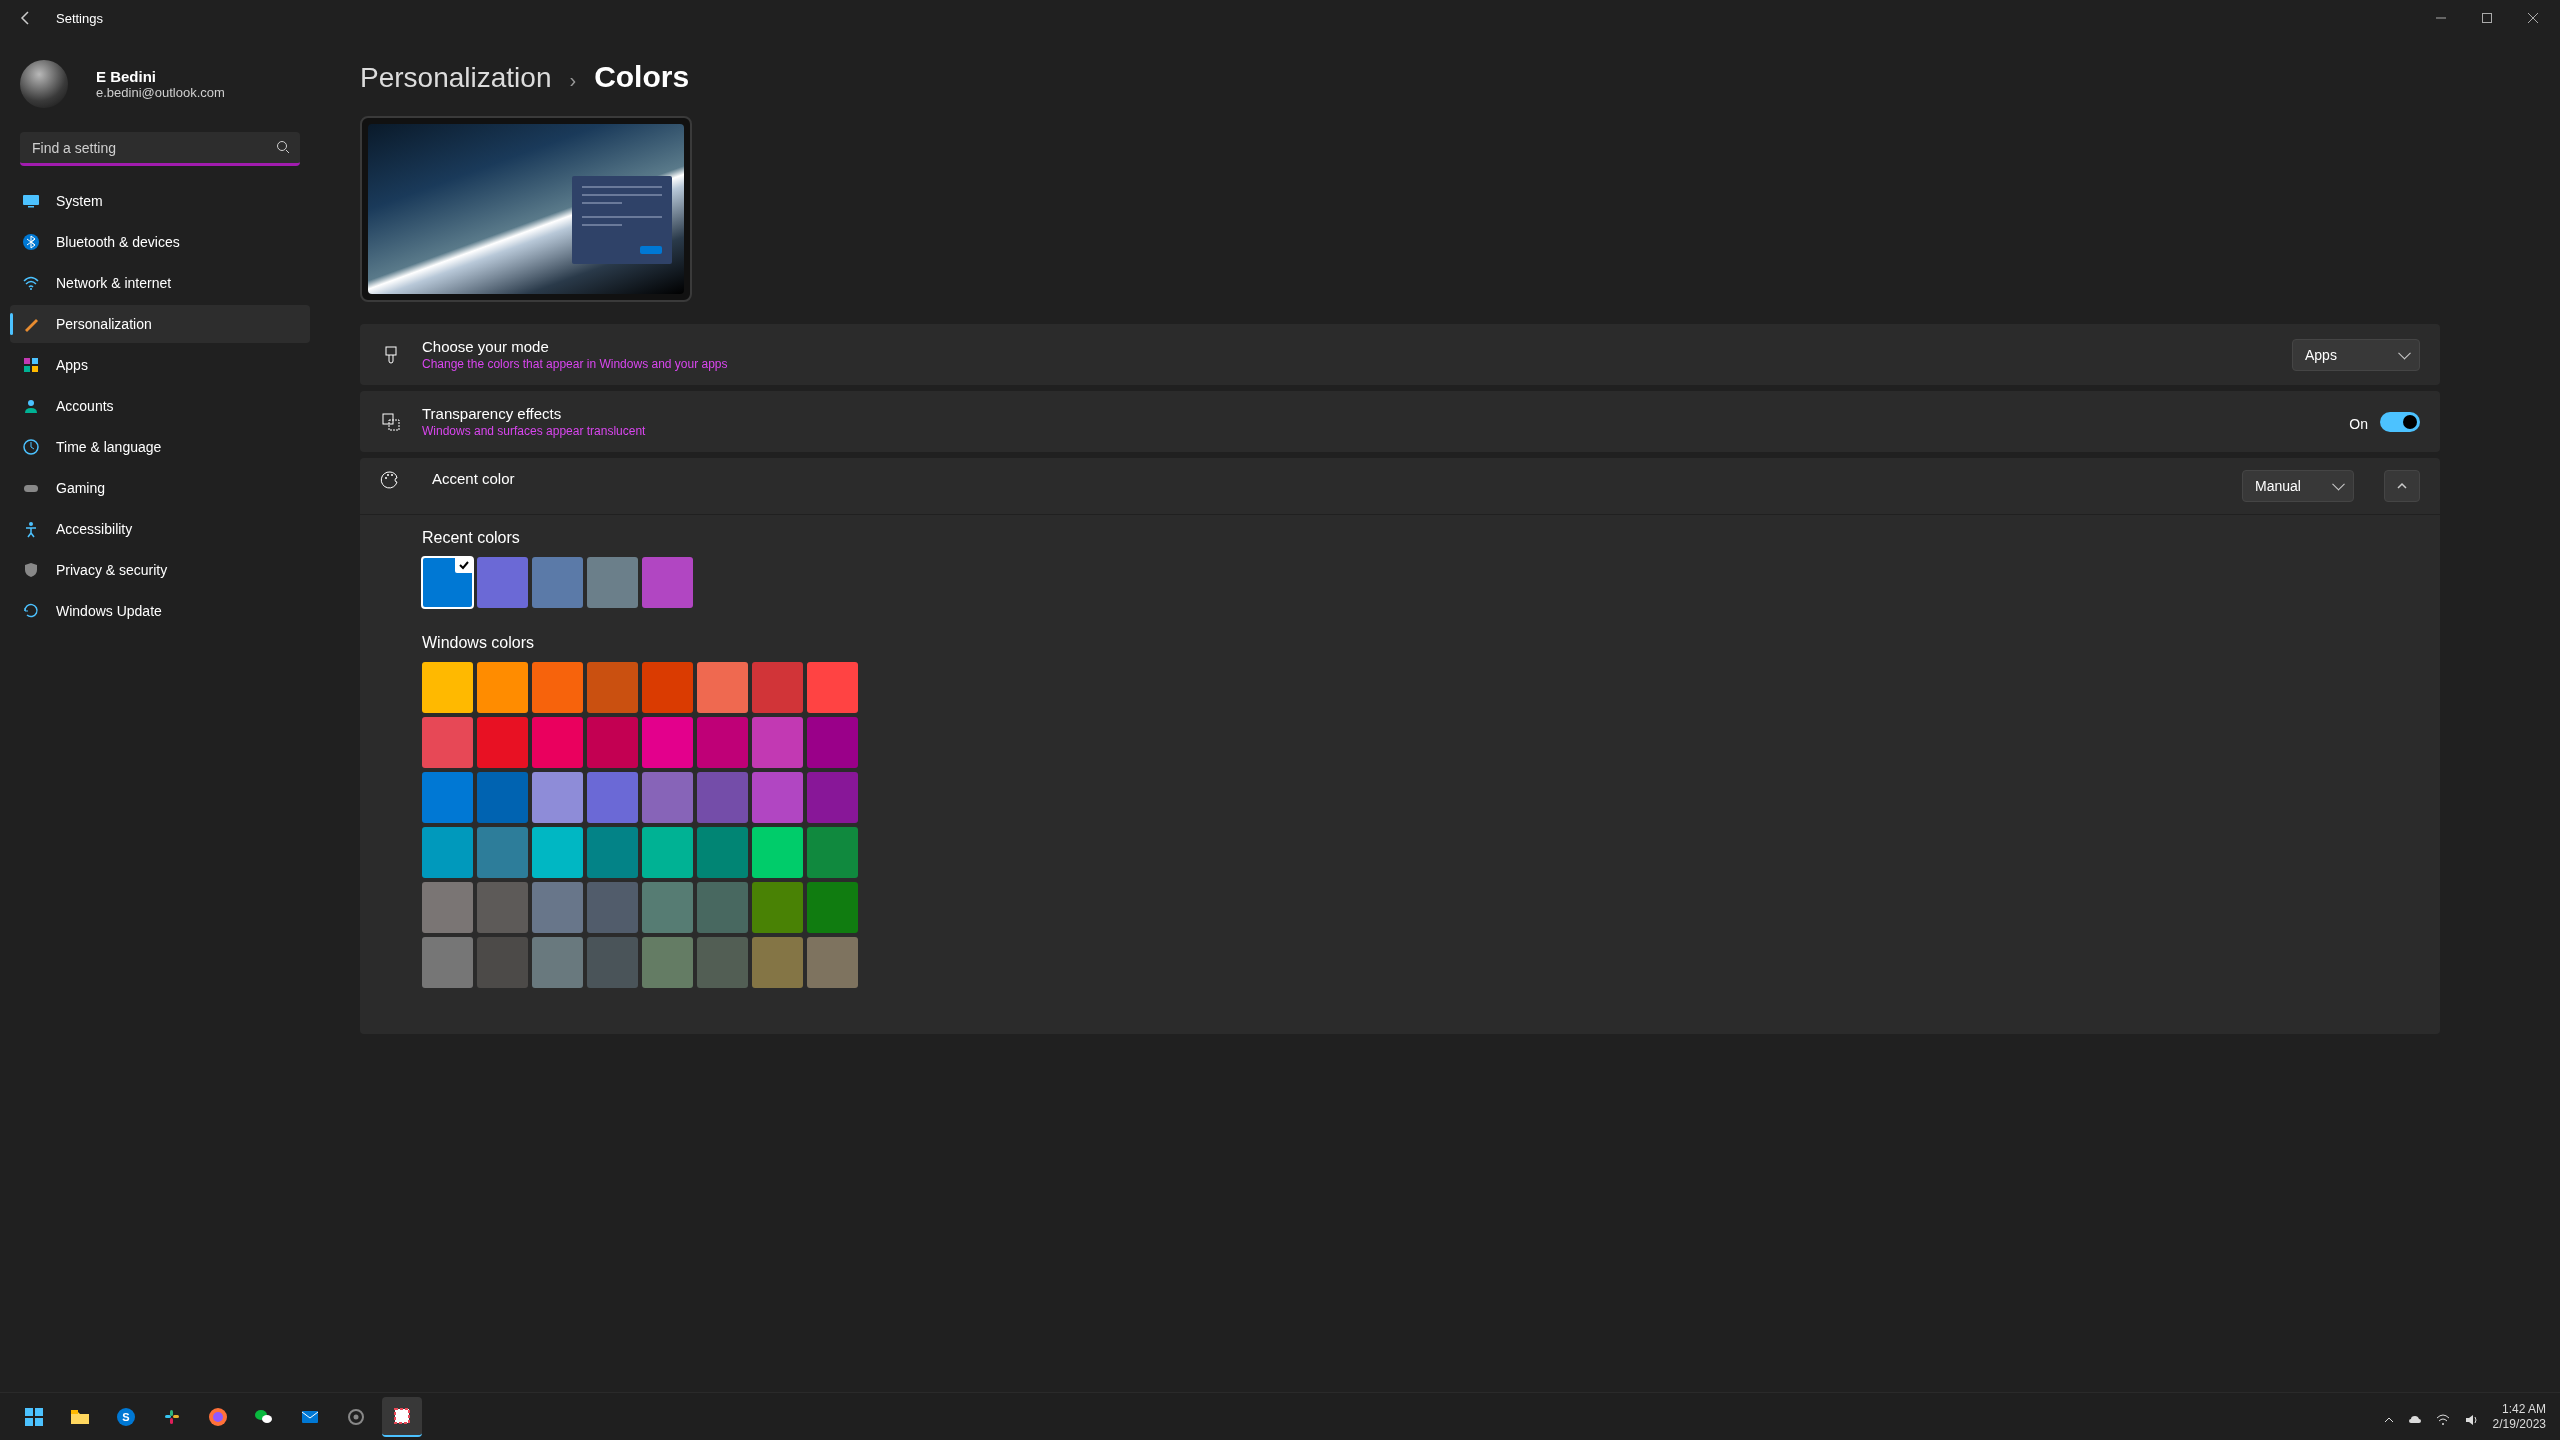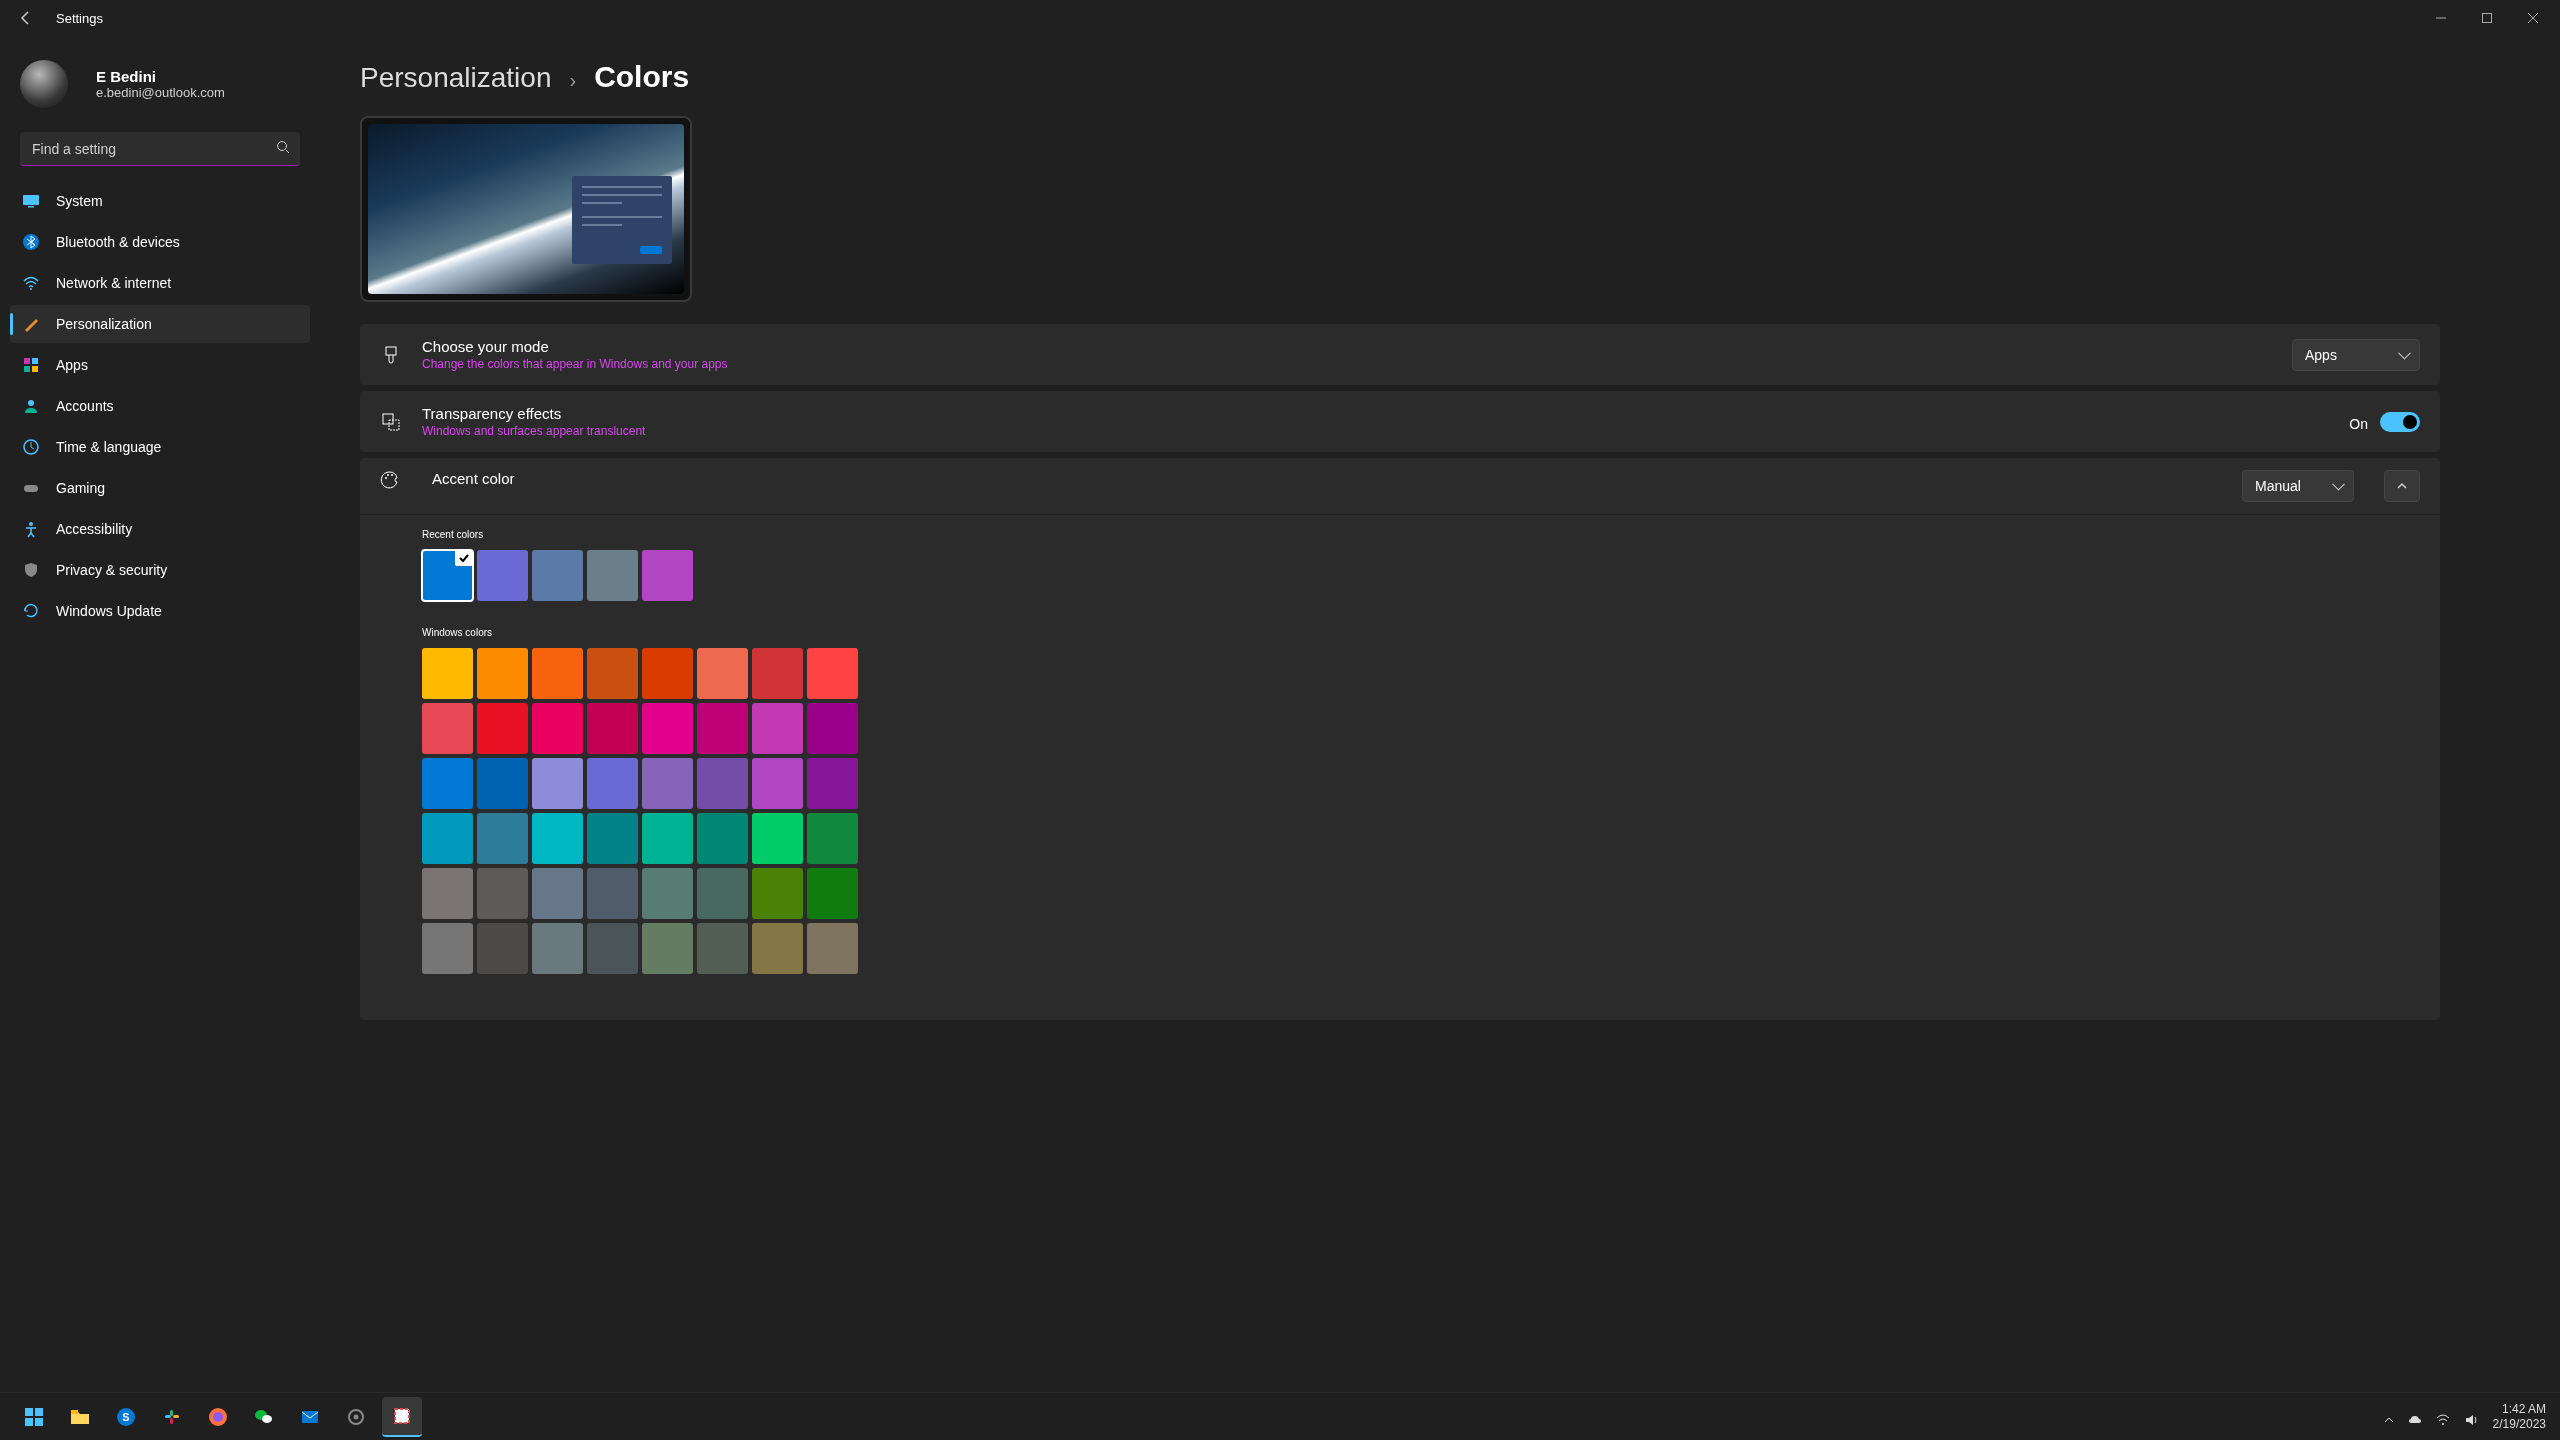--- a/index.html
+++ b/index.html
@@ -57,21 +57,21 @@
 .profile .email { font-size: 13px; color: #cfcfcf; }
 .search {
   margin: 4px 20px 16px 20px;
   position: relative;
 }
 .search input {
   width: 100%;
   height: 34px;
   background: #2d2d2d;
   border: none;
-  border-bottom: 1px solid #a21caf;
+  border-bottom: 3px solid #a21caf;
   border-radius: 4px;
   color: #f9a8d4;
   padding: 0 34px 0 12px;
   font-size: 14px;
 }
 .search input::placeholder { color: #cfcfcf; }
 .search .sicon {
   position: absolute; right: 10px; top: 50%; transform: translateY(-50%);
   color: #cfcfcf;
 }
@@ -203,21 +203,21 @@
   border-radius: 4px;
   display: inline-flex; align-items: center; justify-content: center;
   margin-left: 10px;
 }
 .accent-body {
   background: #2b2b2b;
   border-radius: 0 0 4px 4px;
   padding: 14px 20px 20px 62px;
   margin-top: 1px;
 }
-.section-label { font-size: 10px; margin-bottom: 10px; }
+.section-label { font-size: 16px; margin-bottom: 10px; }
 .swatches { display: flex; flex-wrap: wrap; gap: 4px; margin-bottom: 26px; }
 .swatches.grid { width: calc(51px * 8 + 4px * 7); }
 .swatch {
   width: 51px; height: 51px;
   border-radius: 3px;
   position: relative;
 }
 .swatch.selected { outline: 2px solid #ffffff; outline-offset: -1px; }
 .swatch .check {
   position: absolute; right: 0; top: 0;

